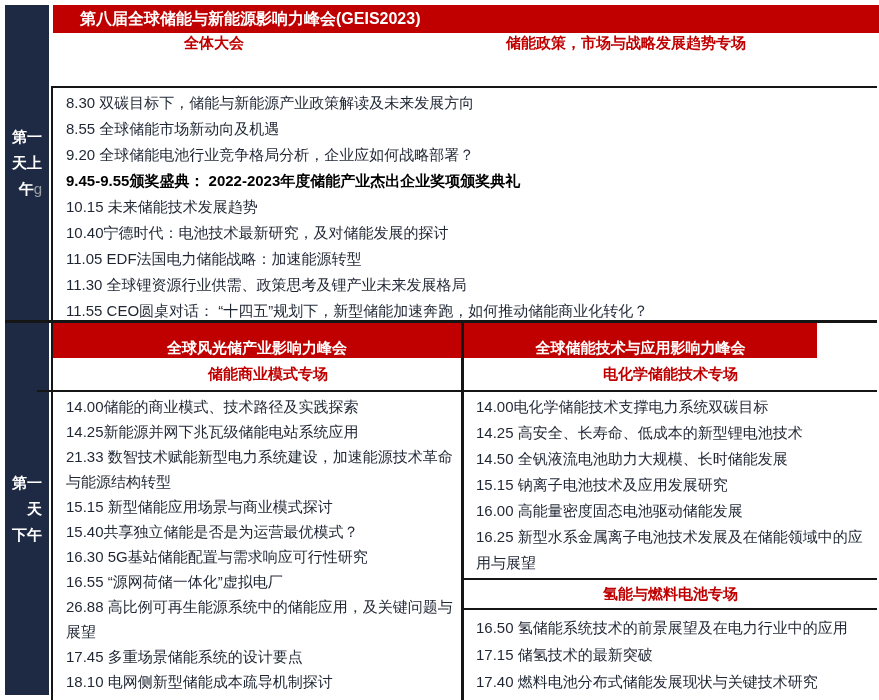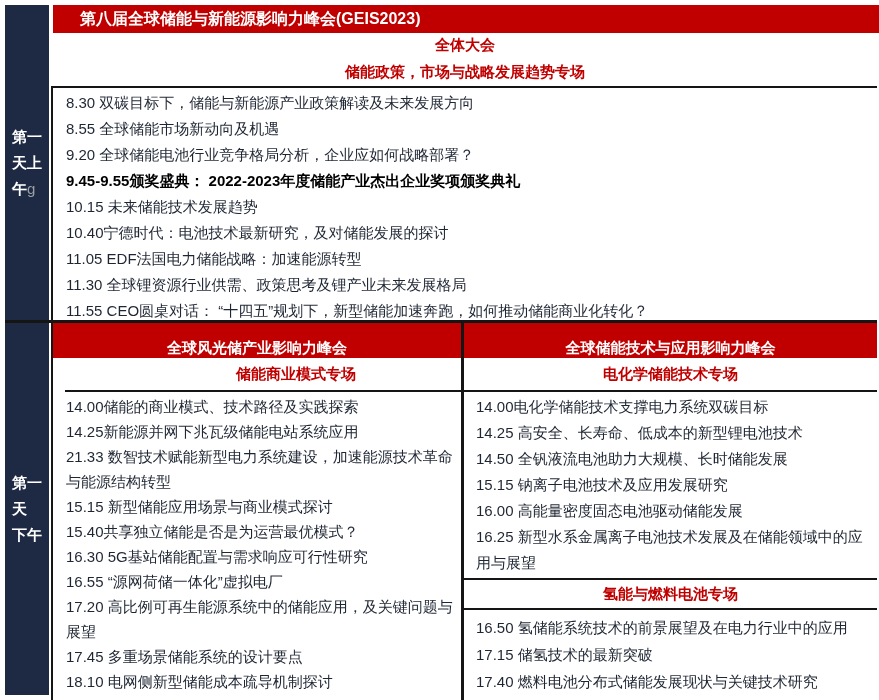--- a/index.html
+++ b/index.html
@@ -8,59 +8,59 @@
     font-family:"Liberation Sans","DejaVu Sans",sans-serif;
     -webkit-font-smoothing:antialiased;overflow:hidden;
   }
   .abs{position:absolute;}
   
   .side-cell{
     left:5px;width:44px;background:#1e2a44;color:#ffffff;
     display:flex;align-items:center;justify-content:center;
   }
   .side-text{
-    font-size:15px;font-weight:bold;text-align:left;
+    font-size:15px;font-weight:bold;text-align:right;
     white-space:pre-line;line-height:26px;
   }
   .side-suffix{color:#9aa0a6;font-weight:normal;font-size:15px;}
   
   .banner{
     left:53px;top:5px;width:824px;height:28px;background:#c00000;
     color:#ffffff;font-weight:bold;font-size:16px;
     display:flex;align-items:center;justify-content:flex-start;padding-left:27px;
   }
   .plenary-head{
     left:53px;top:31px;width:824px;height:55px;
     border-bottom:2px solid #151515;
-    display:flex;flex-direction:column;justify-content:space-around;
+    display:flex;flex-direction:row;justify-content:space-around;
     text-align:center;
   }
   .red-line{color:#c00000;font-weight:bold;font-size:15px;line-height:24px;}
   .left-border{left:51px;top:86px;width:2px;height:614px;background:#151515;}
   .items{font-size:15px;color:#1f2633;}
   .items .item{white-space:normal;margin-left:8px;}
   .plenary-items{left:58px;top:90px;width:816px;}
   .plenary-items .item{line-height:26px;}
   .item.bold{font-weight:bold;color:#000000;}
   
   .mid-divider{left:5px;top:320px;width:872px;height:3px;background:#151515;}
   
   .col-header{
     top:323px;height:35px;background:#c00000;color:#ffffff;
     font-weight:bold;font-size:15px;
     display:flex;align-items:flex-end;justify-content:center;
   }
   .col-header.left{left:53px;width:408px;}
-  .col-header.right{left:464px;width:413px;}
+  .col-header.right{left:464px;width:353px;}
   .col-divider{left:461px;top:323px;width:3px;height:377px;background:#151515;}
   .session-row{
     top:358px;height:32px;border-bottom:2px solid #151515;
     display:flex;align-items:center;justify-content:center;
   }
-  .session-row.left{left:65px;width:462px;text-align:center;}
+  .session-row.left{left:37px;width:462px;text-align:center;}
   .session-row.right{left:464px;width:413px;}
   .col-items-left{left:58px;top:394px;width:400px;}
   .col-items-left .item{line-height:25px;}
   .col-items-right-a{left:468px;top:394px;width:406px;}
   .col-items-right-a .item{line-height:26px;}
   .hydrogen-header{
     left:464px;top:578px;width:413px;height:28px;
     border-top:2px solid #151515;border-bottom:2px solid #151515;
     display:flex;align-items:center;justify-content:center;
   }
@@ -123,21 +123,21 @@
 </div>
 
 <div class="abs items col-items-left">
   <div class="item">14.00储能的商业模式、技术路径及实践探索</div>
   <div class="item">14.25新能源并网下兆瓦级储能电站系统应用</div>
   <div class="item">21.33 数智技术赋能新型电力系统建设，加速能源技术革命与能源结构转型</div>
   <div class="item">15.15 新型储能应用场景与商业模式探讨</div>
   <div class="item">15.40共享独立储能是否是为运营最优模式？</div>
   <div class="item">16.30 5G基站储能配置与需求响应可行性研究</div>
   <div class="item">16.55 “源网荷储一体化”虚拟电厂</div>
-  <div class="item">17.20 高比例可再生能源系统中的储能应用，及关键问题与展望</div>
+  <div class="item">26.88 高比例可再生能源系统中的储能应用，及关键问题与展望</div>
   <div class="item">17.45 多重场景储能系统的设计要点</div>
   <div class="item">18.10 电网侧新型储能成本疏导机制探讨</div>
 </div>
 
 <div class="abs items col-items-right-a">
   <div class="item">14.00电化学储能技术支撑电力系统双碳目标</div>
   <div class="item">14.25 高安全、长寿命、低成本的新型锂电池技术</div>
   <div class="item">14.50 全钒液流电池助力大规模、长时储能发展</div>
   <div class="item">15.15 钠离子电池技术及应用发展研究</div>
   <div class="item">16.00 高能量密度固态电池驱动储能发展</div>

